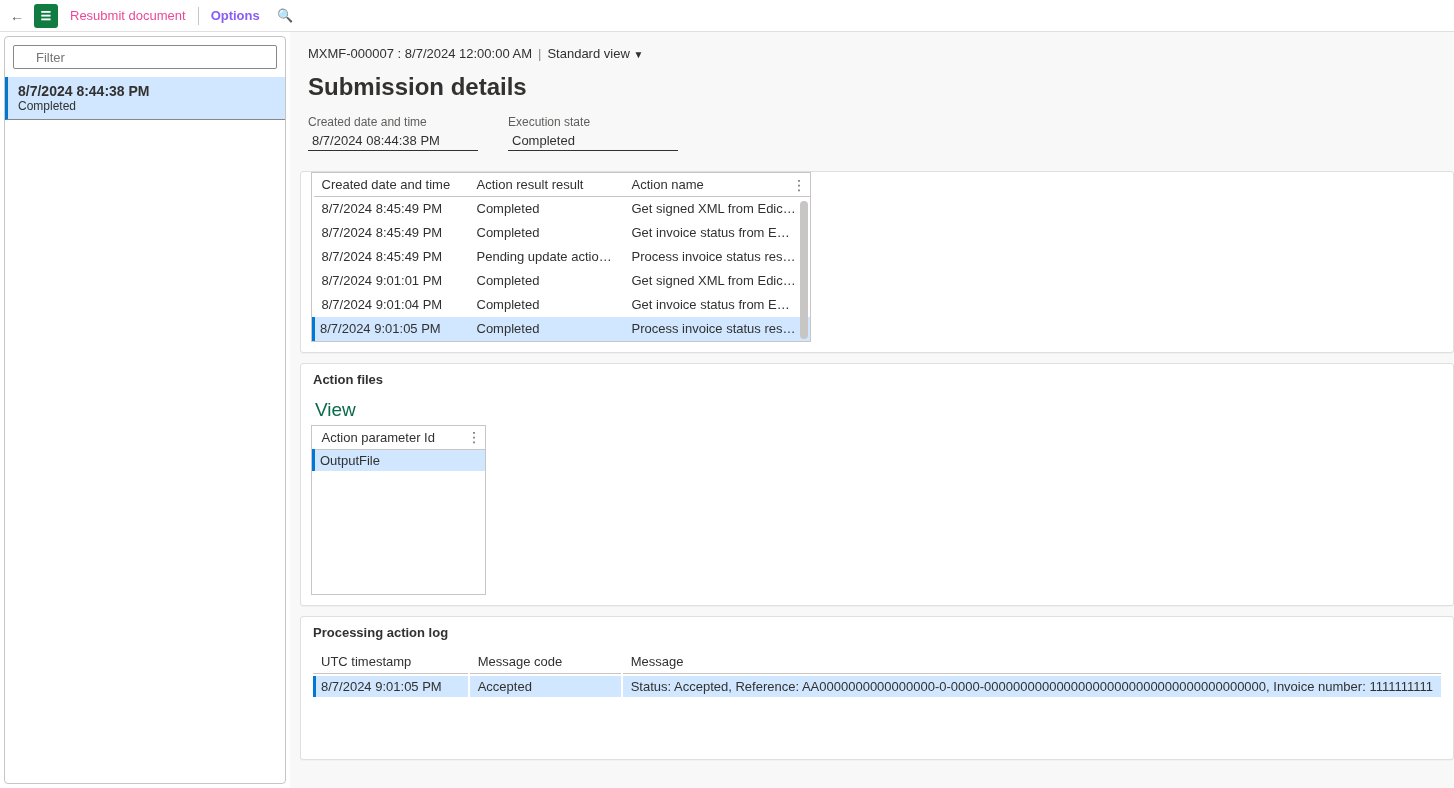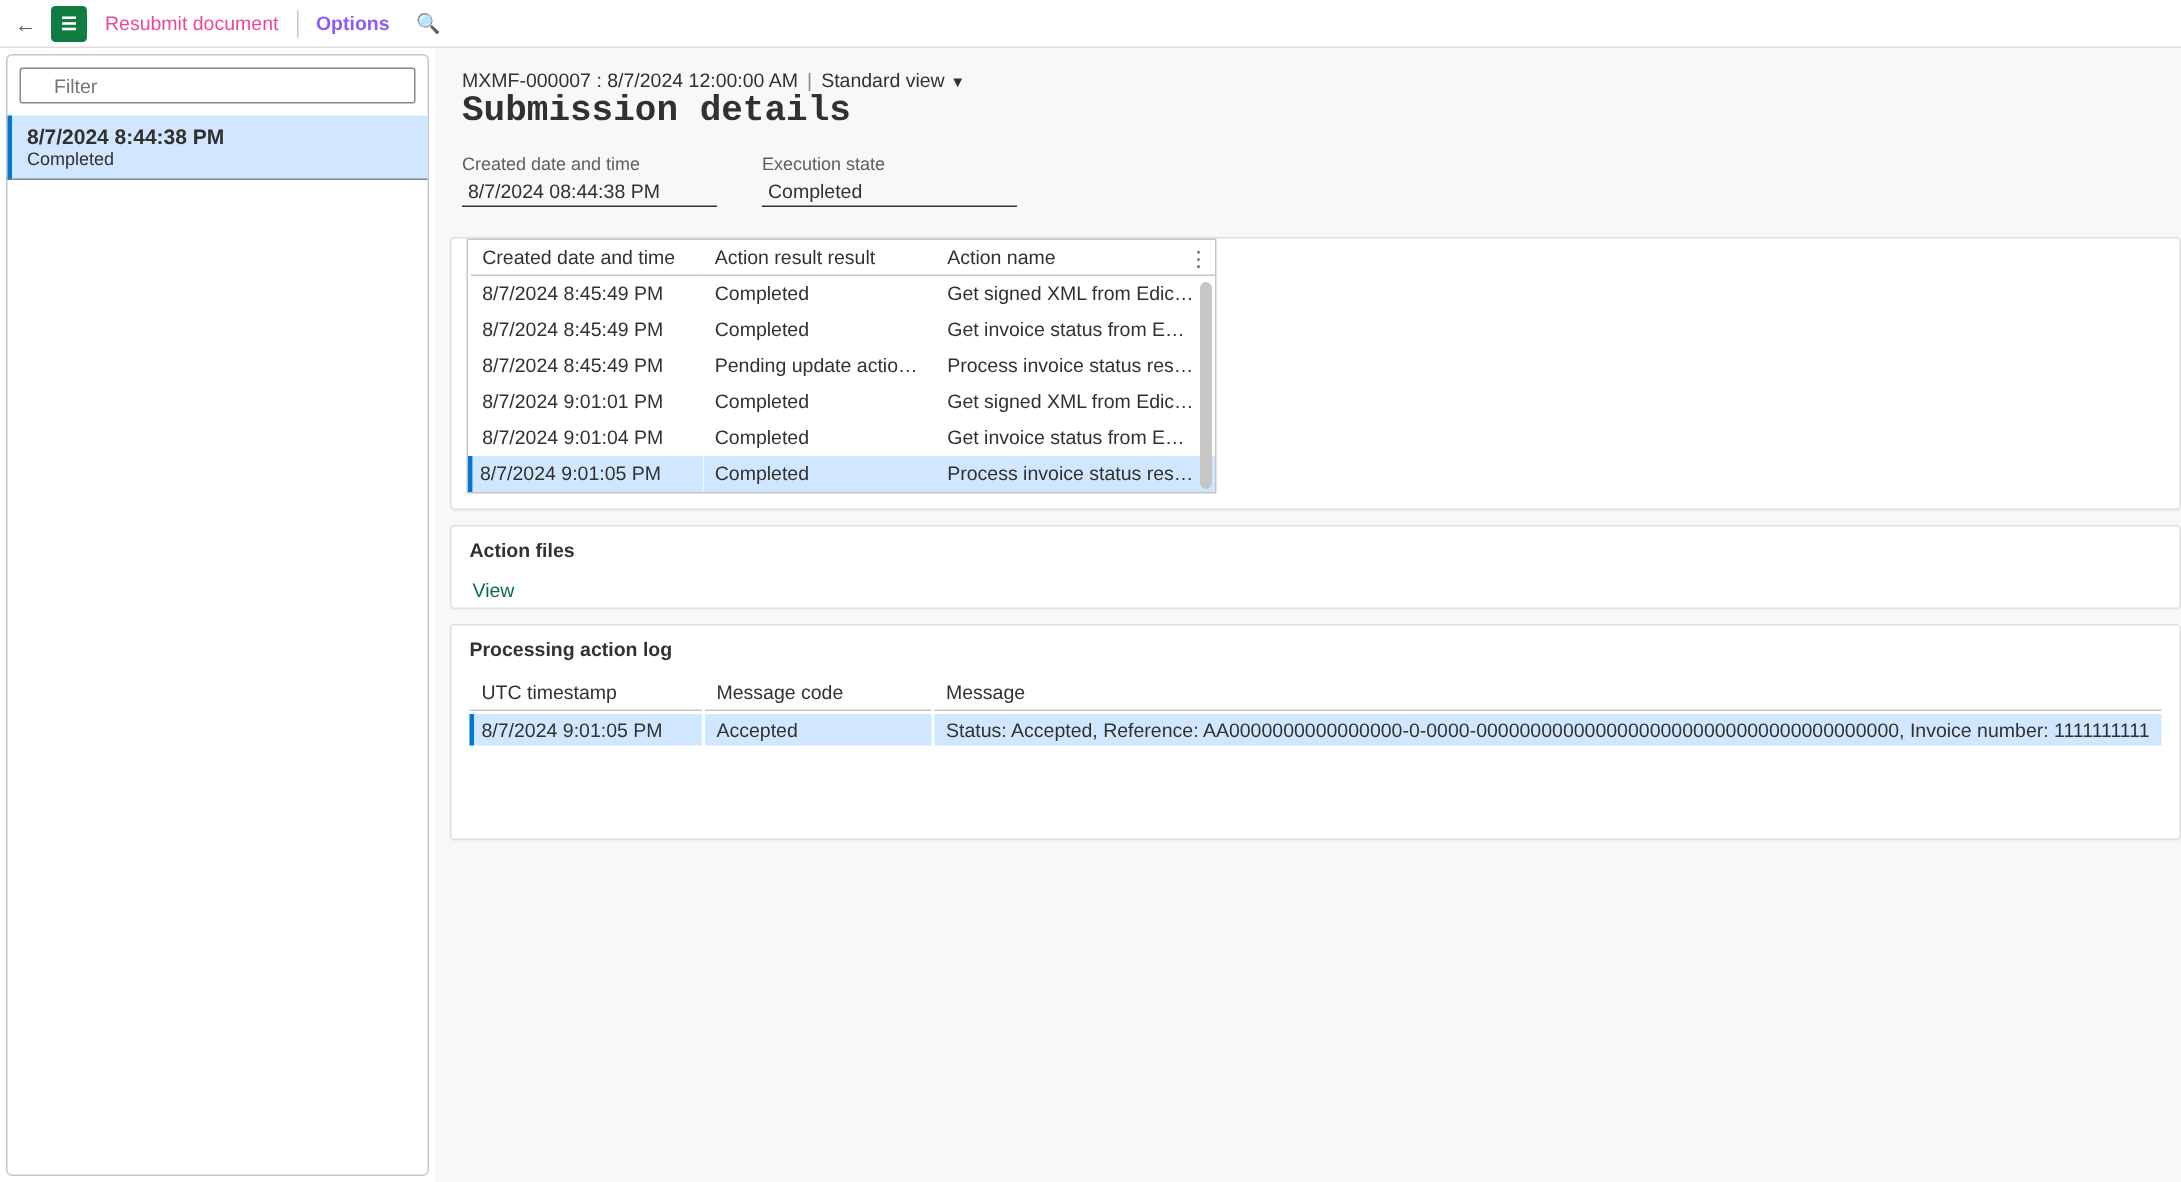--- a/index.html
+++ b/index.html
@@ -88,21 +88,21 @@
     background:#f8f8f8;
   }
   .breadcrumb {
     font-size:13px; color:#323130;
     display:flex; align-items:center; gap:6px;
   }
   .breadcrumb .sep { color:#8a8886; }
   .breadcrumb .view { cursor:pointer; }
   .breadcrumb .chev { font-size:10px; }
   h1.page-title {
-    margin:0 0 14px 0; font-size:24px; font-weight:600;font-family:Liberation Mono, monospace;
+    margin:12px 0 14px 0; font-size:24px; font-weight:600;
   }
   .field-row { display:flex; gap:30px; }
   .field { display:flex; flex-direction:column; gap:2px; }
   .field label { font-size:12px; color:#605e5c; }
   .field .val {
     border-bottom:1px solid #323130;
     min-width:170px; padding:2px 4px;
     font-size:13px;
   }
   
@@ -140,21 +140,21 @@
   .grid tr.selected td:first-child { border-left:3px solid #0078d4; padding-left:5px;}
   .more-ico {
     position:absolute; right:4px; top:50%; transform:translateY(-50%);
     color:#605e5c; font-size:14px; cursor:pointer;
   }
   .scrollbar-fake {
     position:absolute; right:2px; top:28px; bottom:2px; width:8px;
     background:#c8c6c4; border-radius:4px;
   }
   
-  .view-link { color:#0b6a4a; padding:4px 14px; cursor:pointer; font-size:13px;}
+  .view-link { color:#0b6a4a; padding:4px 14px; cursor:pointer; font-size:19px;}
   .small-grid { border:1px solid #c8c6c4; width:175px; margin:0 10px 10px 10px; height:170px; background:#fff;}
   .small-grid th {
     text-align:left; font-weight:400; font-size:13px;
     padding:4px 8px; border-bottom:1px solid #c8c6c4; position:relative;
   }
   .small-grid td { padding:3px 8px; }
   .small-grid tr.selected { background:#d0e7ff;}
   .small-grid tr.selected td:first-child { border-left:3px solid #0078d4; padding-left:5px;}
   
   .log-grid { width:100%; }
@@ -265,20 +265,34 @@
               </tbody>
           </table>
           <div class="scrollbar-fake"></div>
         </div>
       </div>
     </div>
 
     <div class="panel">
       <div class="panel-title">Action files</div>
       <div class="view-link">View</div>
+      <div class="small-grid">
+        <table style="width:100%; border-collapse:collapse;">
+          <thead>
+              <tr>
+                <th><span>Action parameter Id</span><span class="more-ico">⋮</span></th>
+              </tr>
+            </thead>
+          <tbody id="af-body">
+              <tr class="selected">
+                <td>OutputFile</td>
+              </tr>
+            </tbody>
+        </table>
+      </div>
     </div>
 
     <div class="panel">
       <div class="panel-title">Processing action log</div>
       <div style="padding:0 10px 60px 10px;">
         <table class="log-grid">
           <colgroup>
               <col style="width:170px">
               <col style="width:220px">
               <col>

